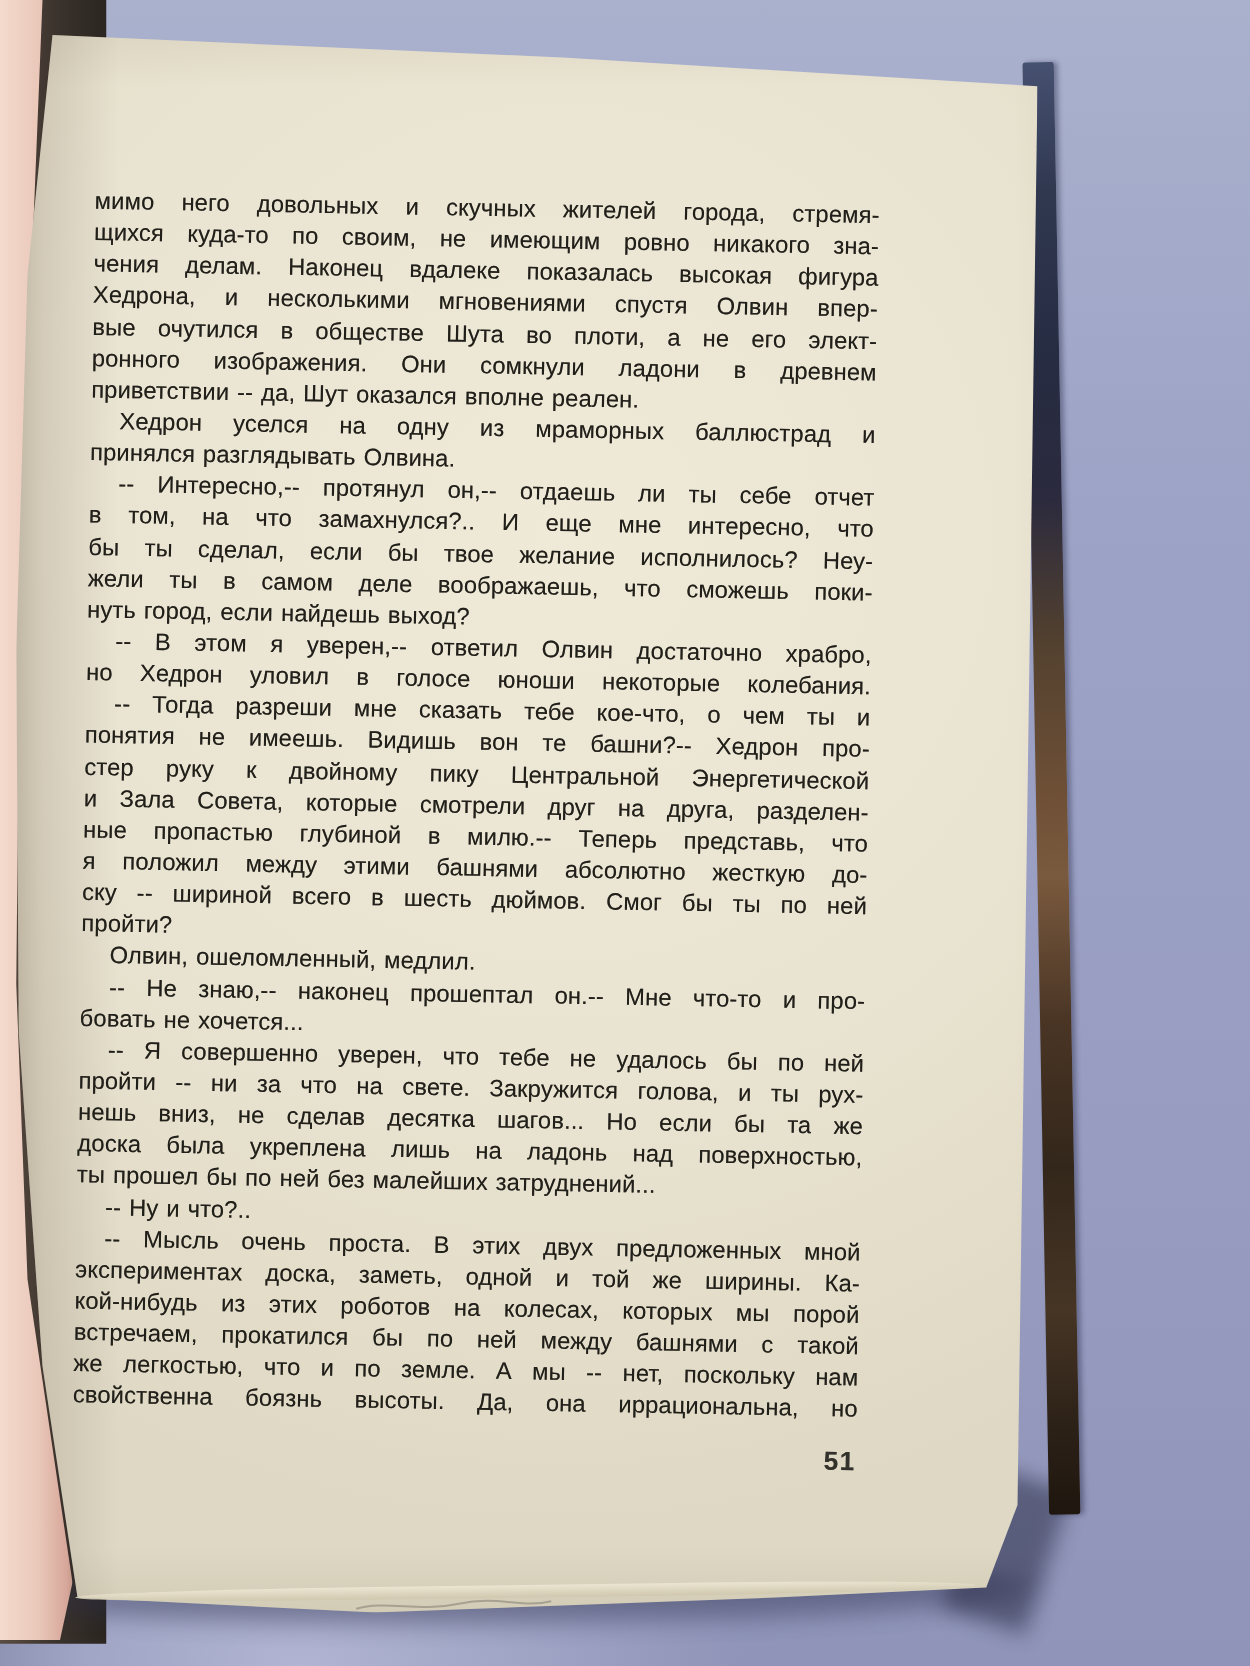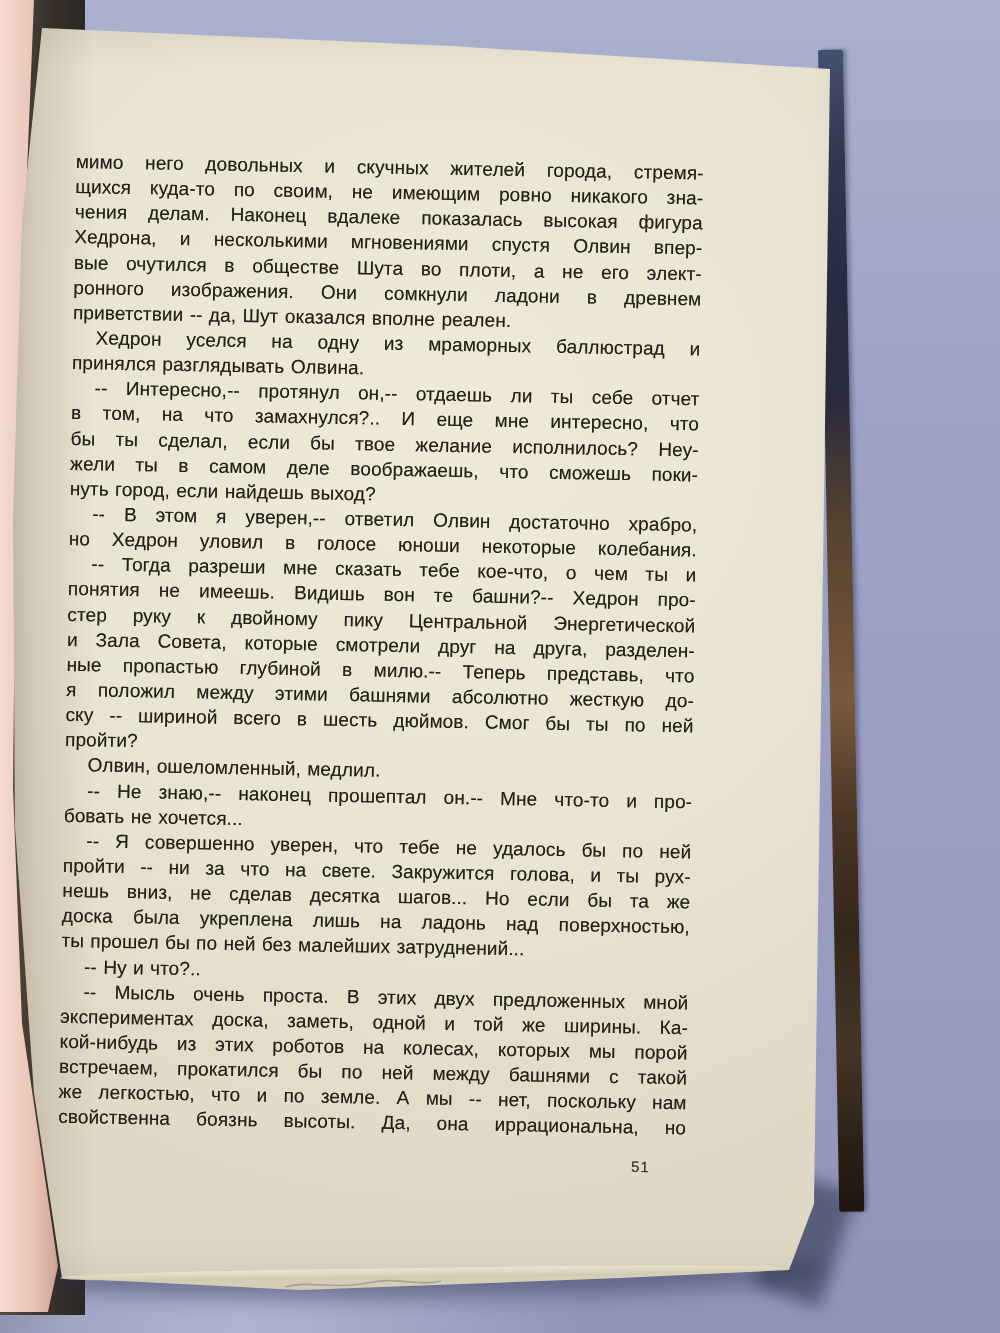--- a/index.html
+++ b/index.html
@@ -52,23 +52,23 @@
   .line{
     font-size:19px;line-height:25.15px;height:25.15px;
     color:var(--c-text,#211f19);
     text-align:justify;text-align-last:justify;-moz-text-align-last:justify;
     letter-spacing:.1px;word-spacing:1px;white-space:normal;
     text-shadow:0 0 .4px rgba(33,31,25,.55);
   }
   .line.end{text-align-last:left;-moz-text-align-last:left;}
   .line.indent{text-indent:23px;}
   .page-number{
-    position:absolute;left:631px;top:1158px;
-    font-size:15px;color:#33312c;letter-spacing:1px;
-    transform:rotate(1deg);text-shadow:0 0 .4px rgba(40,40,35,.5);
+    position:absolute;left:659px;top:1158px;
+    font-size:21px;color:#33312c;letter-spacing:1px;
+    transform:rotate(1deg);text-shadow:0 0 .4px rgba(40,40,35,.5);font-weight:bold;
   }
   .pencil-mark{position:absolute;left:283px;top:1276px;opacity:.65;}
 </style>
 </head>
 <body>
 
 <div class="photo">
   <div class="book-depth"></div>
   <div class="page-shadow"></div>
   <div class="cover-corner-shadow"></div>

